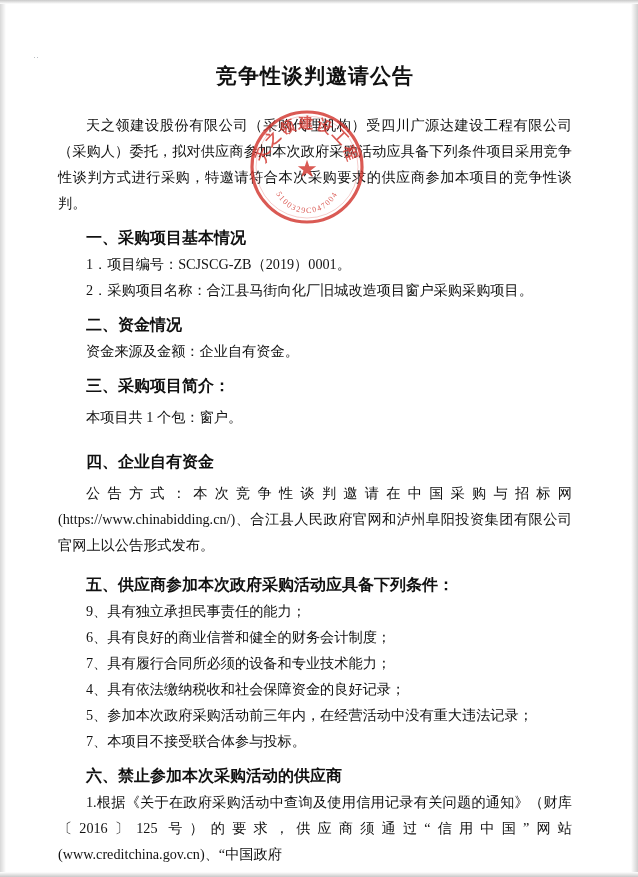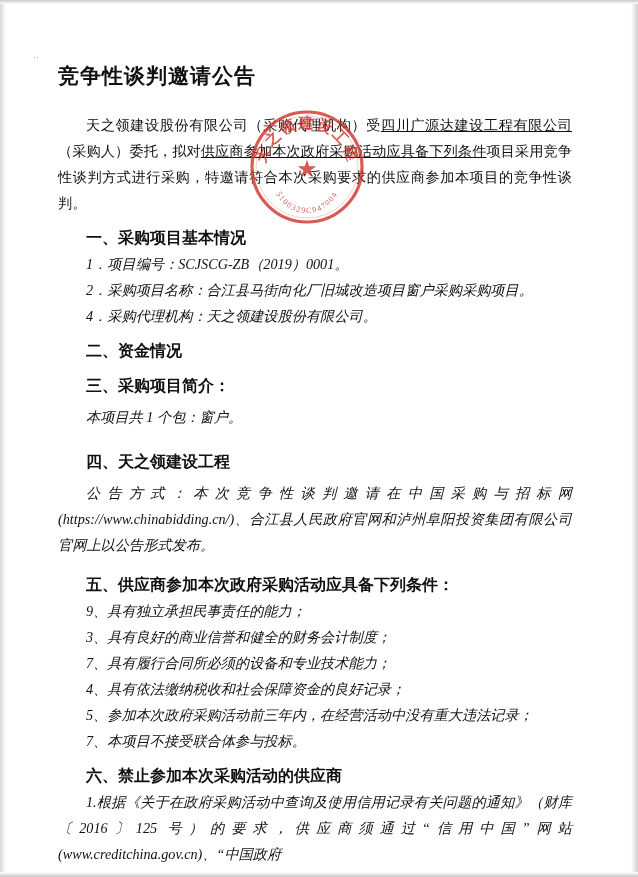--- a/index.html
+++ b/index.html
@@ -34,21 +34,21 @@
     width: 7px; height: 877px;
     background: linear-gradient(to left, #cfcfcf, #ffffff);
     pointer-events: none;
   }
   .content {
     position: relative;
     padding: 0 66px 0 58px;
     z-index: 2;
   }
   .doc-title {
-    text-align: left;
+    text-align: center;
     font-size: 21px;
     font-weight: bold;
     letter-spacing: 1px;
     margin-top: 62px;
     margin-bottom: 22px;
     color: #111;
   }
   p {
     margin: 0;
     font-size: 14.2px;
@@ -60,24 +60,23 @@
   .indent2 { text-indent: 28px; }
   .heading {
     font-weight: bold;
     text-indent: 28px;
     font-size: 16px;
     line-height: 27px;
     margin-top: 8px;
   }
   .item {
     text-indent: 28px;
-    font-style: italic;
   }
   .gap { height: 5px; }
-  .u { text-decoration: underline; }
+  .u { }
   
   .seal {
     position: absolute;
     left: 247px;
     top: 107px;
     width: 120px;
     height: 120px;
     z-index: 5;
     pointer-events: none;
     opacity: 0.82;
@@ -130,38 +129,38 @@
   <div class="content">
     <div class="doc-title">竞争性谈判邀请公告</div>
 
     <p class="indent2">
       <span>天之领建设股份有限公司（采购代理机构）受</span><span class="u">四川广源达建设工程有限公司</span><span>（采购人）</span><span>委托，拟对</span><span class="u">供应商参加本次政府采购活动应具备下列条件</span><span>项目采用竞争性谈判方式进行采购，</span><span>特邀请符合本次采购要求的供应商参加本项目的竞争性谈判。</span>
     </p>
 
     <p class="heading">一、采购项目基本情况</p>
     <p class="item">1．项目编号：SCJSCG-ZB（2019）0001。</p>
     <p class="item">2．采购项目名称：合江县马街向化厂旧城改造项目窗户采购采购项目。</p>
-    <p class="item">4．采购代理机构：天之领建设股份有限公司。</p>
 
     <p class="heading">二、资金情况</p>
+    <p class="item">资金来源及金额：企业自有资金。</p>
 
     <p class="heading">三、采购项目简介：</p>
     <div class="gap"></div>
     <p class="item">本项目共 1 个包：窗户。</p>
     <div class="gap"></div>
 
     <div class="gap"></div>
-    <p class="heading">四、天之领建设工程</p>
+    <p class="heading">四、企业自有资金</p>
     <div class="gap"></div>
     <p class="item">公告方式：本次竞争性谈判邀请在中国采购与招标网(https://www.chinabidding.cn/)、合江县人民政府官网和泸州阜阳投资集团有限公司官网上以公告形式发布。</p>
 
     <div class="gap"></div>
     <p class="heading">五、供应商参加本次政府采购活动应具备下列条件：</p>
     <p class="item">9、具有独立承担民事责任的能力；</p>
-    <p class="item">3、具有良好的商业信誉和健全的财务会计制度；</p>
+    <p class="item">6、具有良好的商业信誉和健全的财务会计制度；</p>
     <p class="item">7、具有履行合同所必须的设备和专业技术能力；</p>
     <p class="item">4、具有依法缴纳税收和社会保障资金的良好记录；</p>
     <p class="item">5、参加本次政府采购活动前三年内，在经营活动中没有重大违法记录；</p>
     <p class="item">7、本项目不接受联合体参与投标。</p>
 
     <p class="heading">六、禁止参加本次采购活动的供应商</p>
     <p class="item">1.根据《关于在政府采购活动中查询及使用信用记录有关问题的通知》（财库〔2016〕125 号）的要求，供应商须通过“信用中国”网站(www.creditchina.gov.cn)、“中国政府</p>
   </div>
 </div>
 

